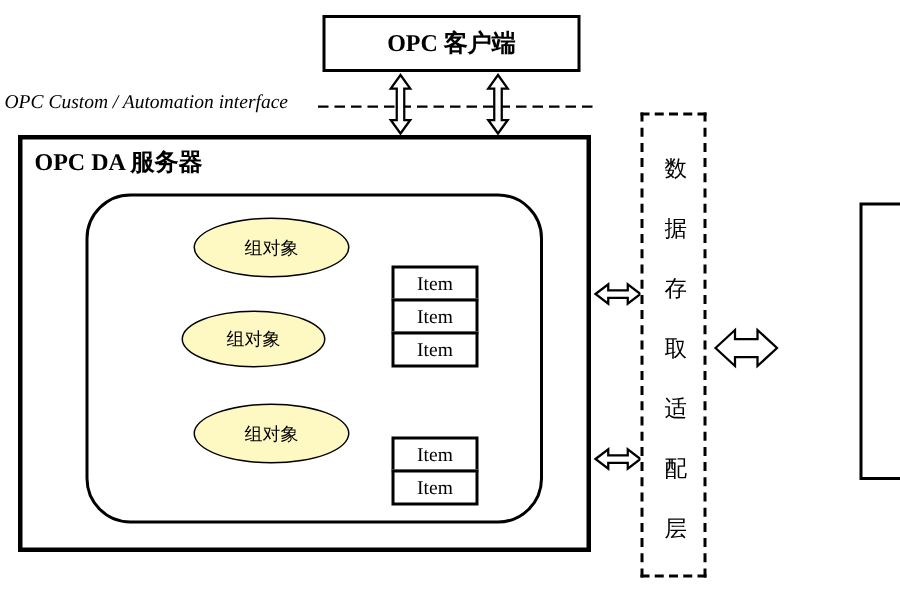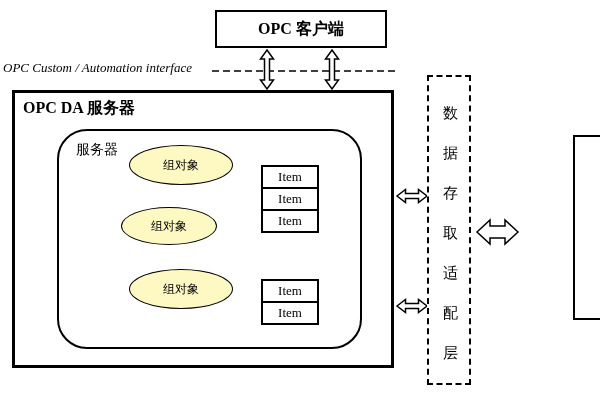--- a/index.html
+++ b/index.html
@@ -55,21 +55,21 @@
     display: flex; align-items: center; justify-content: center;
     font-size: 12px; background: #fef9c3;
   }
   .e1 { left: 70px; top: 14px; width: 104px; height: 40px; }
   .e2 { left: 62px; top: 76px; width: 96px; height: 38px; }
   .e3 { left: 70px; top: 138px; width: 104px; height: 40px; }
   .item {
     position: absolute; width: 58px; height: 24px;
     border: 2px solid #000; background: #fff;
     display: flex; align-items: center; justify-content: center;
-    font-size: 13px; font-family: "Liberation Serif", serif;
+    font-size: 13px; font-family: "Liberation Serif", serif; margin-top: 12px;
   }
   .i1a { left: 202px; top: 34px; }
   .i1b { left: 202px; top: 56px; }
   .i1c { left: 202px; top: 78px; }
   .i2a { left: 202px; top: 148px; }
   .i2b { left: 202px; top: 170px; }
 
   .adapter-box {
     left: 427px; top: 75px; width: 44px; height: 310px;
     border: 2px dashed #000;
@@ -115,21 +115,20 @@
 
   <div class="box client-box">OPC 客户端</div>
 
   <div class="iface-label">OPC Custom / Automation interface</div>
 
   <div class="box server-box">
     <div class="server-title">OPC DA 服务器</div>
 
     <div class="server-object">
       <div class="so-label">
-        <div>服务器</div>
       </div>
 
       <div class="ellipse e1">组对象</div>
       <div class="ellipse e2">组对象</div>
       <div class="ellipse e3">组对象</div>
 
       <div class="item i1a">Item</div>
       <div class="item i1b">Item</div>
       <div class="item i1c">Item</div>
 

